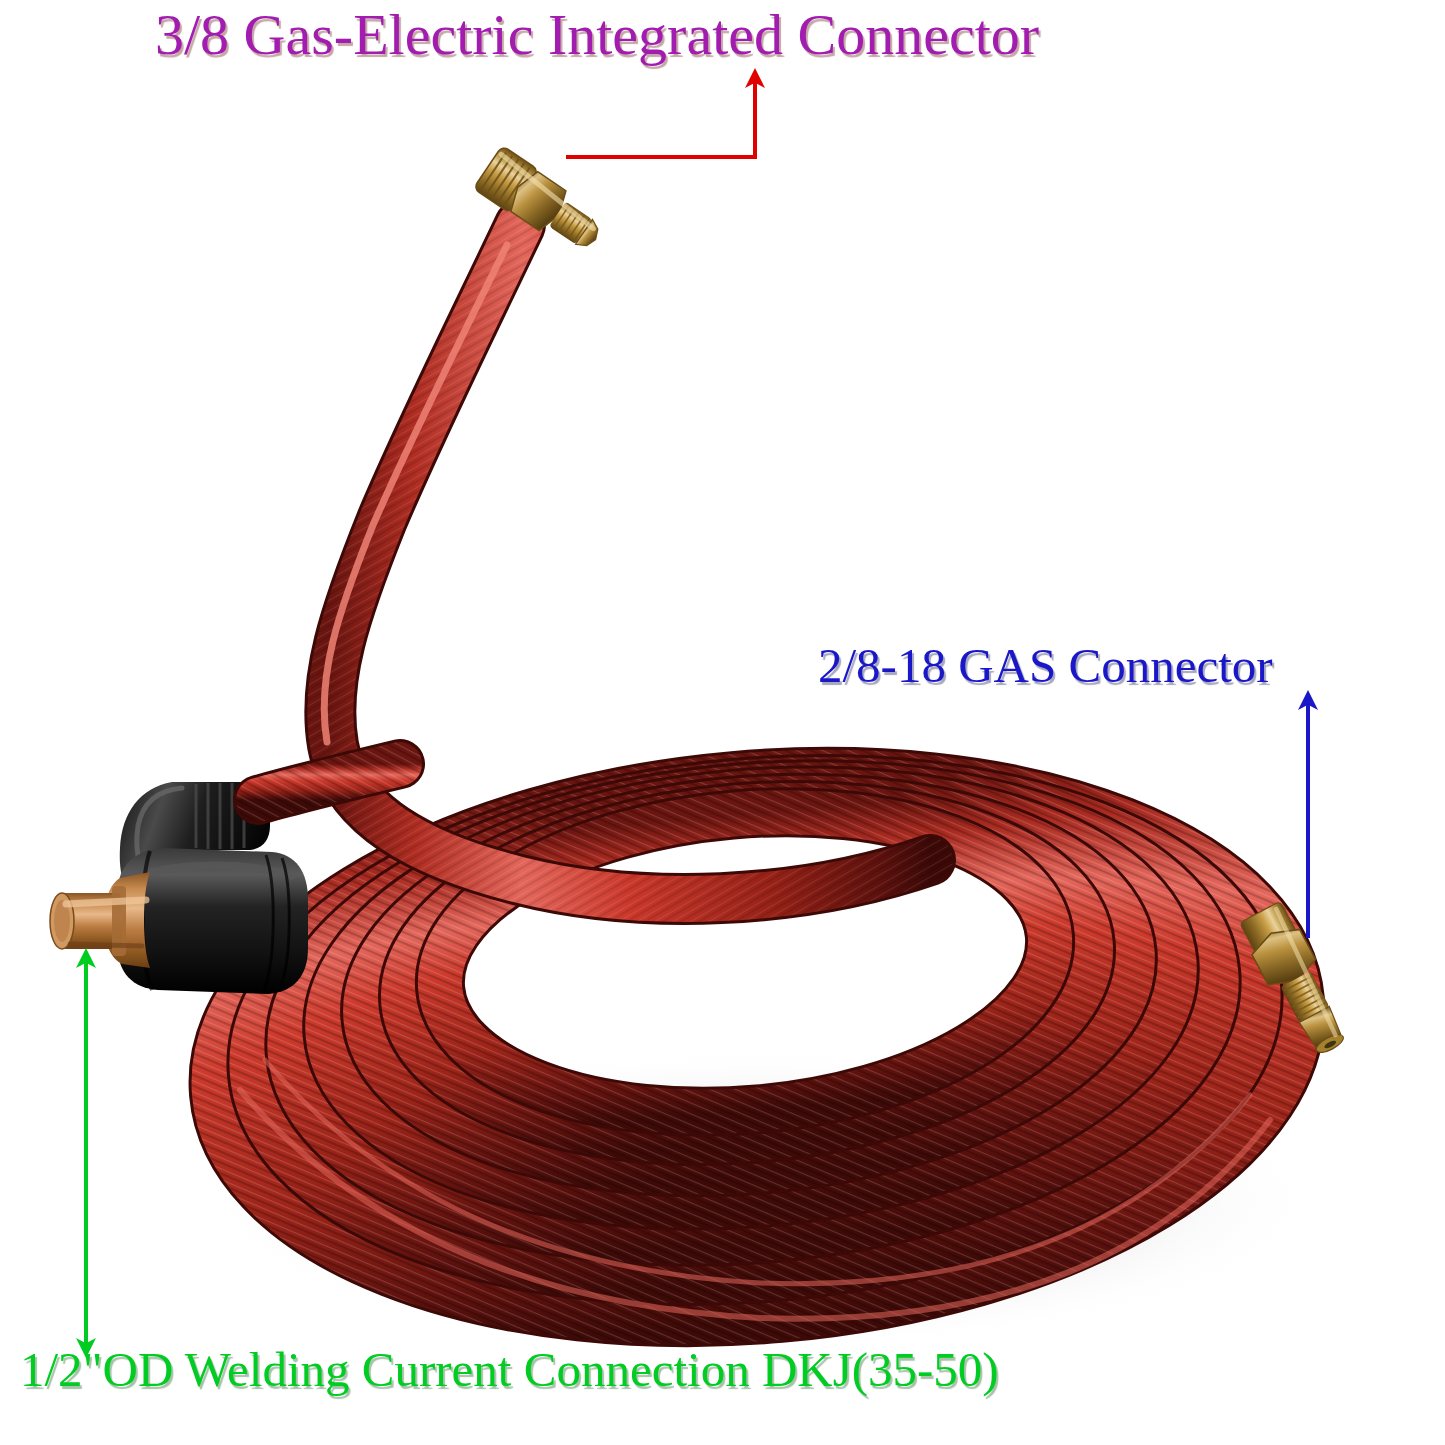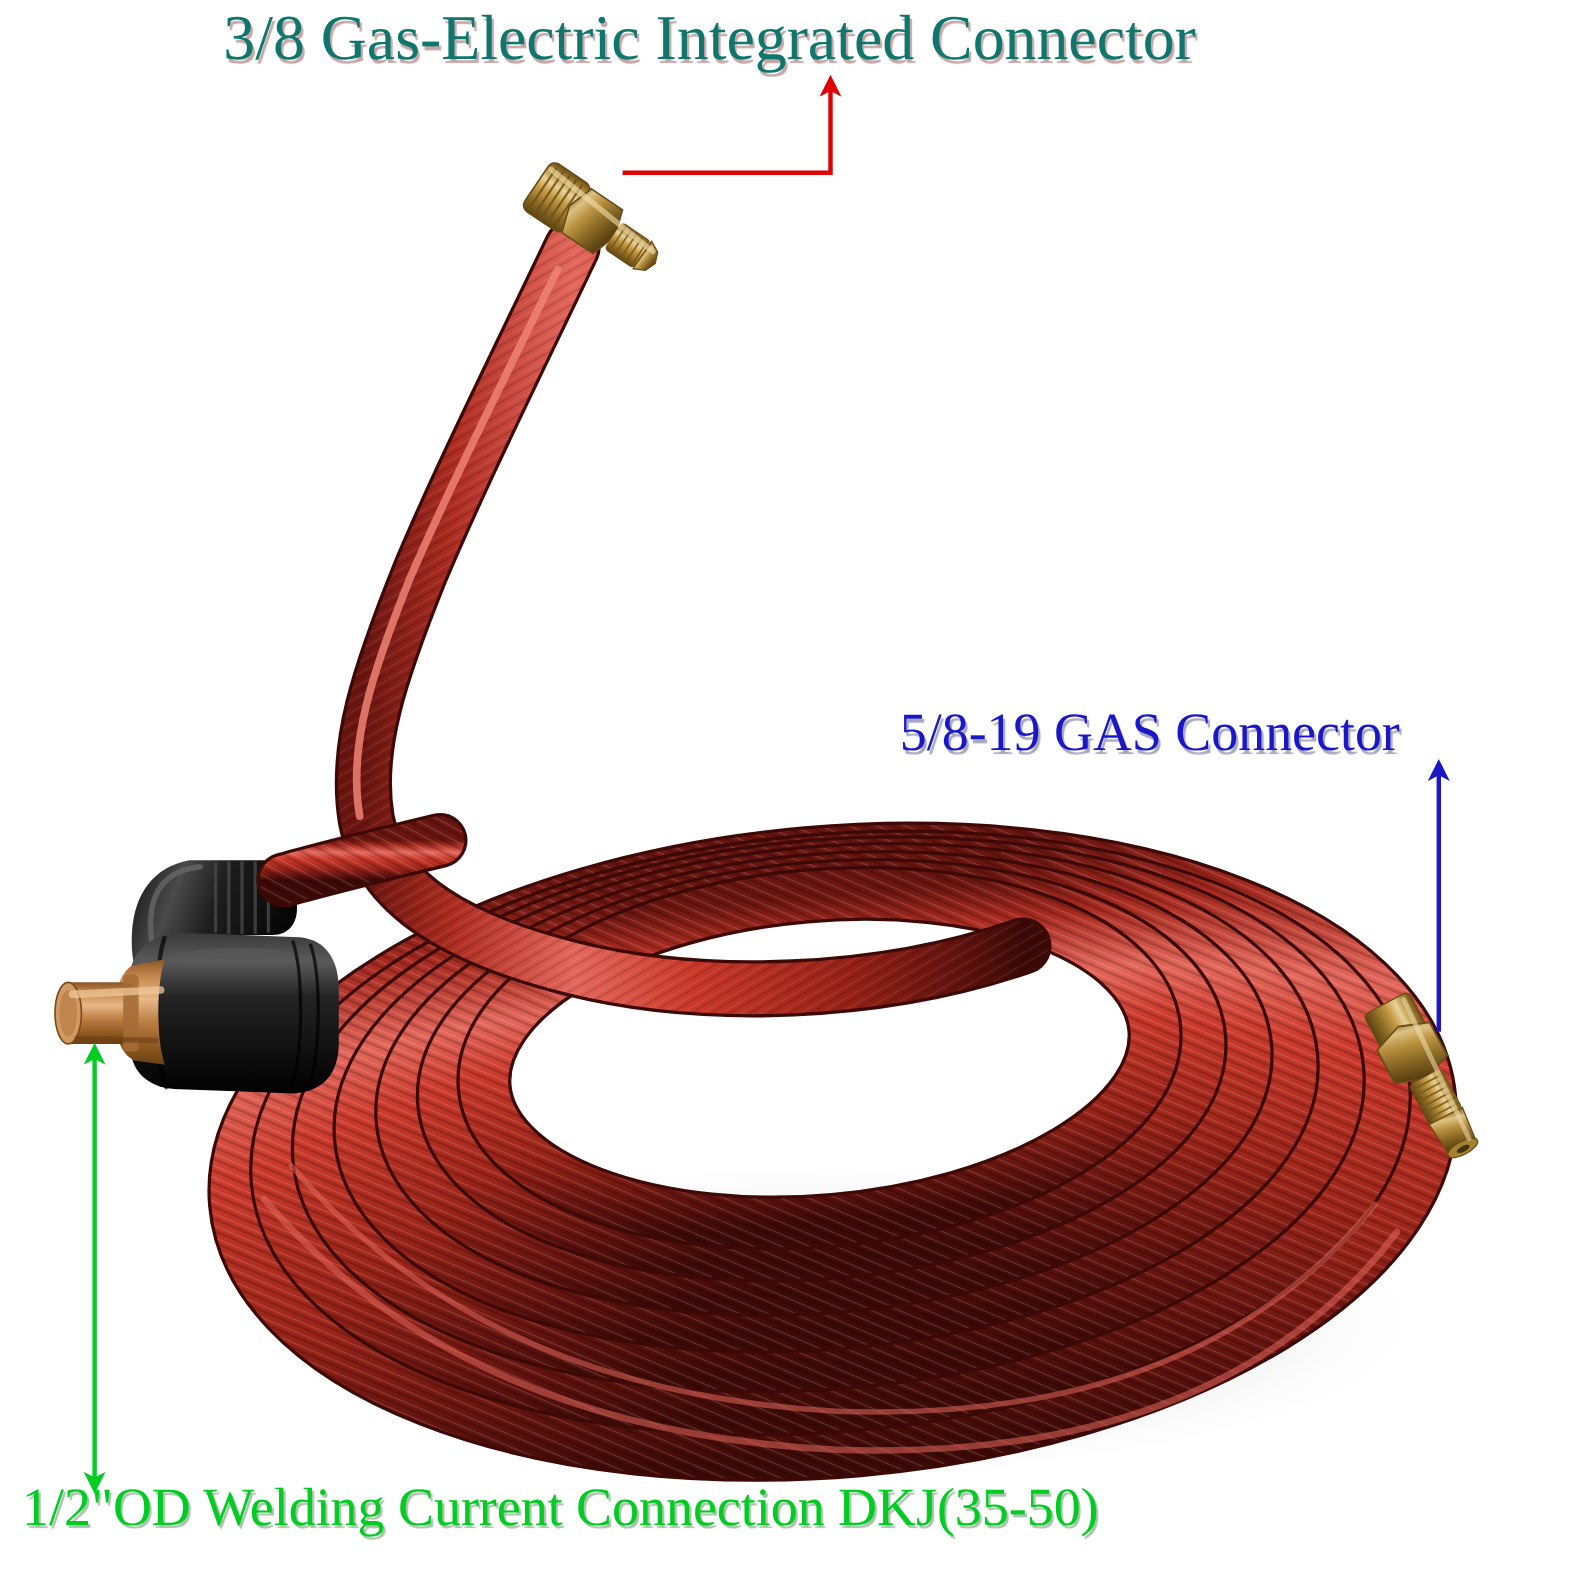--- a/index.html
+++ b/index.html
@@ -24,23 +24,22 @@
     white-space: nowrap;
     font-family: "Liberation Serif", "DejaVu Serif", serif;
     font-weight: 400;
     letter-spacing: 0px;
     line-height: 1;
   }
   #label-top {
     left: 155px;
     top: 6px;
     font-size: 58px;
-    color: #0f766e;
+    color: #a21caf;
     text-shadow: 2px 3px 1px rgba(90,0,0,.35);
-    margin-left: 48px;
   }
   #label-gas {
     left: 818px;
     top: 641px;
     font-size: 49px;
     color: #1a17c8;
     text-shadow: 2px 3px 1px rgba(0,0,70,.35);
   }
   #label-current {
     left: 20px;
@@ -342,17 +341,17 @@
       <path d="M 566 157 L 755 157 L 755 78" fill="none" stroke="#e00000" stroke-width="4" marker-end="url(#arrRed)"></path>
 
       <path d="M 1308 938 L 1308 700" fill="none" stroke="#1a17c8" stroke-width="4" marker-end="url(#arrBlue)"></path>
 
       <path d="M 86 1348 L 86 958" fill="none" stroke="#00cc22" stroke-width="4" marker-start="url(#arrGreenS)" marker-end="url(#arrGreenE)"></path>
     </svg>
   </div>
 
   <div class="label" id="label-top">3/8 Gas-Electric Integrated Connector</div>
 
-  <div class="label" id="label-gas">5/8-19 GAS Connector</div>
+  <div class="label" id="label-gas">2/8-18 GAS Connector</div>
 
   <div class="label" id="label-current">1/2"OD Welding Current Connection DKJ(35-50)</div>
 
 </div>
 
 </body></html>

